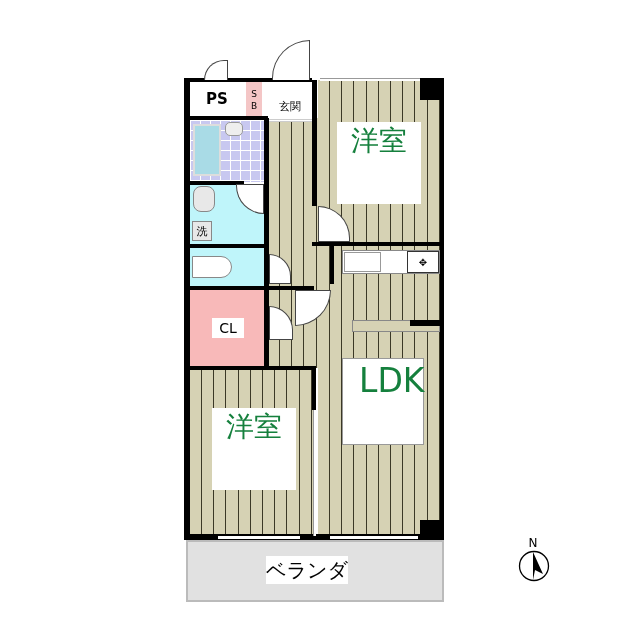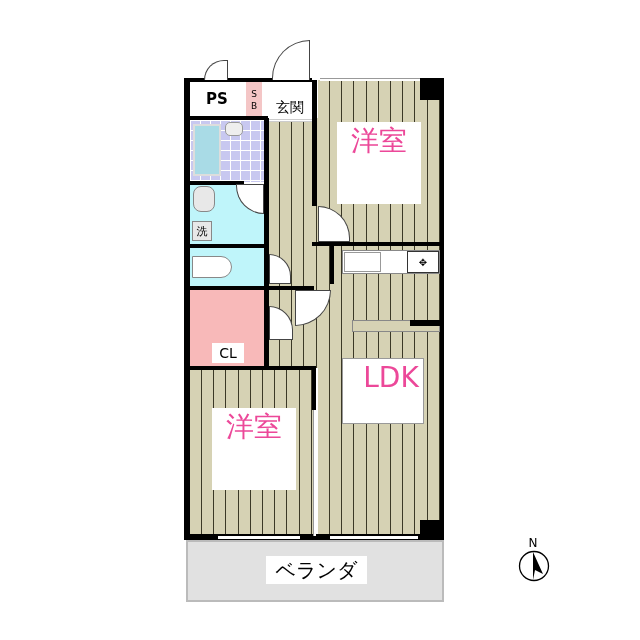--- a/index.html
+++ b/index.html
@@ -1,75 +1,75 @@
 <!DOCTYPE html>
 <html><head>
   <meta charset="utf-8">
   <style>
     html, body { margin:0; padding:0; background:#ffffff; }
     body { width:640px; height:640px; position:relative; overflow:hidden; font-family:"DejaVu Sans", "Liberation Sans", sans-serif; }
     .abs { position:absolute; box-sizing:border-box; }
     .floor { background-color:#d6d2b4;
       background-image: repeating-linear-gradient(90deg, transparent 0px, transparent 11px, #3b3826 11px, #3b3826 12px, transparent 12px, transparent 12.2px); }
     .wall { background:#000; }
-    .label { background:#fff; color:#ec4899; text-align:center; line-height:1.1; }
+    .label { background:#fff; color:#15803d; text-align:center; line-height:1.1; }
     .door-arc { border:1px solid #444; background:#fff; }
   </style>
 </head>
 <body>
 
 <div class="abs floor" style="left:268px;top:118px;width:50px;height:250px;"></div>
 
 <div class="abs floor" style="left:318px;top:80px;width:122px;height:162px;"></div>
 <div class="abs label" style="left:337px;top:122px;width:84px;height:82px;font-size:28px;padding-top:4px;">
   <div>洋室</div>
 </div>
 
 <div class="abs floor" style="left:318px;top:244px;width:122px;height:292px;"></div>
 <div class="abs" style="left:342px;top:250px;width:98px;height:24px;background:#fff;border:1px solid #888;"></div>
 <div class="abs" style="left:344px;top:252px;width:37px;height:20px;background:#fff;border:1px solid #999;"></div>
 <div class="abs" style="left:407px;top:251px;width:32px;height:22px;border:1px solid #333;background:#fff;font-size:10px;text-align:center;line-height:22px;">✥</div>
 <div class="abs" style="left:352px;top:320px;width:88px;height:12px;background:#d6d2b4;border:1px solid #888;"></div>
 <div class="abs wall" style="left:410px;top:320px;width:30px;height:6px;"></div>
-<div class="abs label" style="left:342px;top:358px;width:82px;height:66px;font-size:28px;padding-top:4px;border:1px solid #999;padding-left:16px;">
+<div class="abs label" style="left:342px;top:358px;width:82px;height:87px;font-size:33px;padding-top:4px;border:1px solid #999;padding-left:16px;">
   <div>LDK</div>
 </div>
 
 <div class="abs floor" style="left:190px;top:368px;width:124px;height:168px;"></div>
 <div class="abs label" style="left:212px;top:408px;width:84px;height:82px;font-size:28px;padding-top:4px;">
   <div>洋室</div>
 </div>
 
 <div class="abs" style="left:190px;top:82px;width:54px;height:36px;background:#fff;"></div>
 <div class="abs" style="left:190px;top:90px;width:54px;text-align:center;font-size:15px;font-weight:bold;">PS</div>
 
 <div class="abs" style="left:246px;top:82px;width:16px;height:36px;background:#f4c6c6;font-size:9px;text-align:center;line-height:12px;padding-top:6px;">
   <div>S</div>
   <div>B</div>
 </div>
 
 <div class="abs" style="left:264px;top:82px;width:50px;height:40px;background:#fff;border-bottom:3px double #ccc;"></div>
-<div class="abs" style="left:266px;top:99px;width:48px;text-align:center;font-size:14px;">玄関</div>
+<div class="abs" style="left:266px;top:99px;width:48px;text-align:center;font-size:11px;">玄関</div>
 
 <div class="abs" style="left:190px;top:120px;width:76px;height:62px;background:#c8c8f0;background-image:linear-gradient(#fff 1px,transparent 1px),linear-gradient(90deg,#fff 1px,transparent 1px);background-size:10px 10px;"></div>
 <div class="abs" style="left:193px;top:124px;width:28px;height:52px;background:#a9dbe6;border:2px solid #ddd;"></div>
 <div class="abs" style="left:225px;top:122px;width:18px;height:14px;background:#eee;border:1px solid #999;border-radius:5px;"></div>
 
 <div class="abs" style="left:190px;top:184px;width:76px;height:60px;background:#bff5fa;"></div>
 <div class="abs" style="left:193px;top:186px;width:22px;height:26px;background:#e8e8e8;border:1px solid #888;border-radius:8px;"></div>
 <div class="abs" style="left:192px;top:221px;width:20px;height:20px;background:#e8e8e8;border:1px solid #888;font-size:11px;text-align:center;line-height:20px;">洗</div>
 
 <div class="abs" style="left:190px;top:248px;width:76px;height:38px;background:#bff5fa;"></div>
 <div class="abs" style="left:192px;top:256px;width:40px;height:22px;background:#fff;border:1px solid #888;border-radius:0 12px 12px 0;"></div>
 
 <div class="abs" style="left:190px;top:290px;width:76px;height:76px;background:#f8b9b9;"></div>
-<div class="abs" style="left:212px;top:318px;width:32px;height:20px;background:#fff;text-align:center;font-size:14px;line-height:20px;margin-top:25px;">CL</div>
+<div class="abs" style="left:212px;top:318px;width:32px;height:20px;background:#fff;text-align:center;font-size:14px;line-height:20px;">CL</div>
 
 <div class="abs" style="left:186px;top:540px;width:258px;height:62px;background:#e1e1e1;border:2px solid #bbb;"></div>
-<div class="abs" style="left:266px;top:556px;width:101px;height:28px;background:#fff;text-align:center;font-size:20px;line-height:28px;">ベランダ</div>
+<div class="abs" style="left:266px;top:556px;width:82px;height:28px;background:#fff;text-align:center;font-size:20px;line-height:28px;">ベランダ</div>
 
 <div class="abs wall" style="left:184px;top:80px;width:6px;height:460px;"></div>
 <div class="abs wall" style="left:184px;top:78px;width:128px;height:4px;"></div>
 <div class="abs wall" style="left:184px;top:534px;width:256px;height:6px;"></div>
 <div class="abs wall" style="left:440px;top:78px;width:4px;height:462px;"></div>
 <div class="abs wall" style="left:420px;top:78px;width:24px;height:22px;"></div>
 <div class="abs wall" style="left:420px;top:520px;width:24px;height:20px;"></div>
 <div class="abs wall" style="left:264px;top:118px;width:5px;height:250px;"></div>
 <div class="abs wall" style="left:184px;top:116px;width:84px;height:4px;"></div>
 <div class="abs wall" style="left:184px;top:181px;width:60px;height:4px;"></div>

